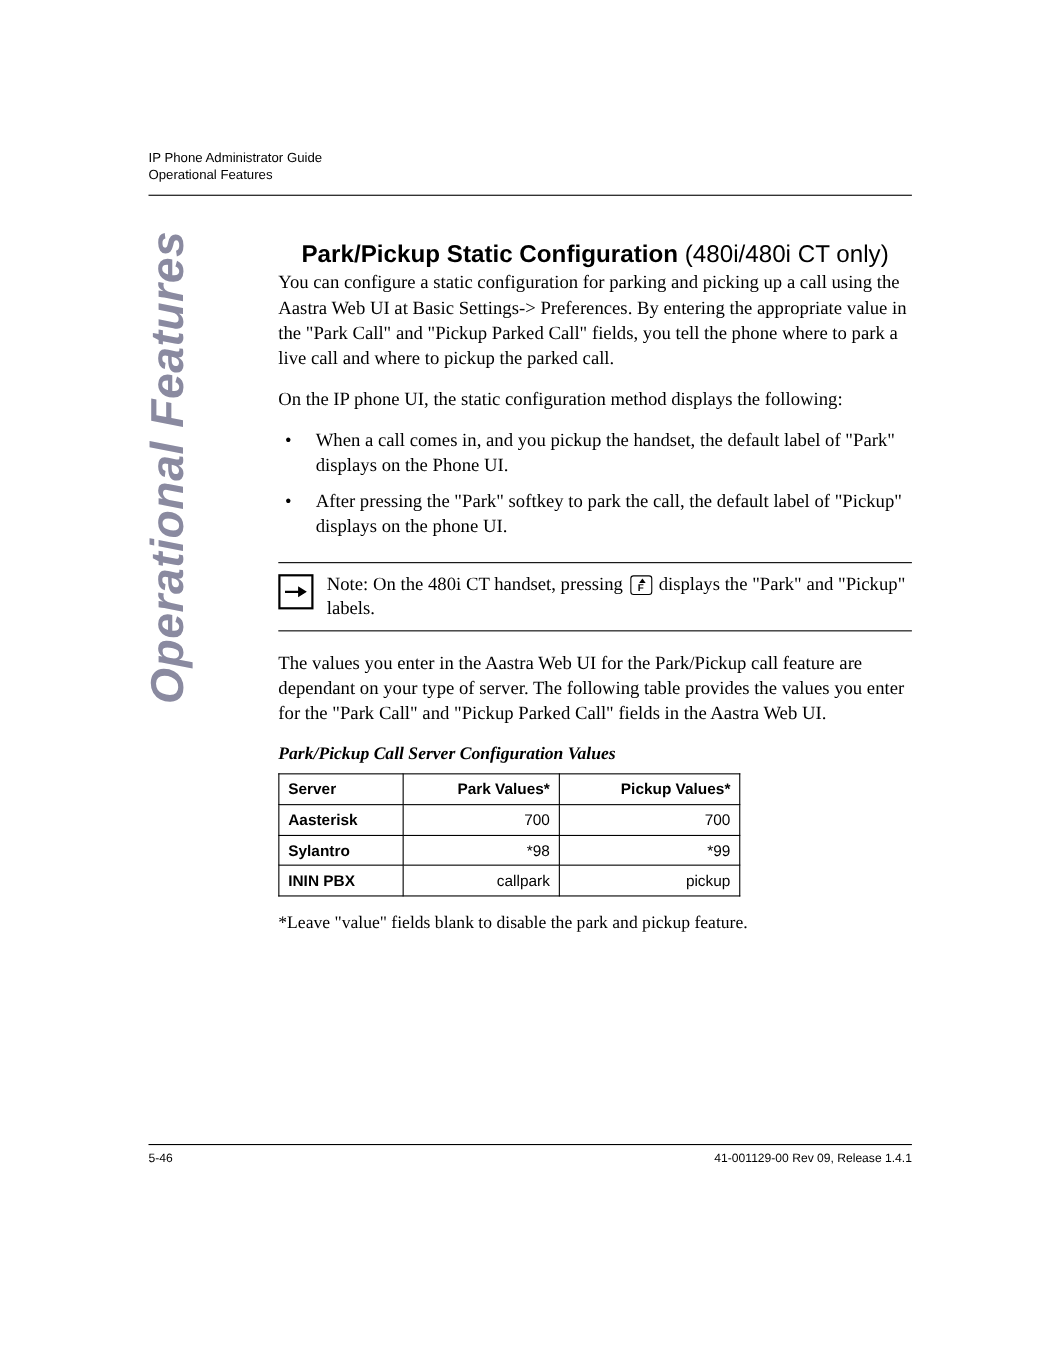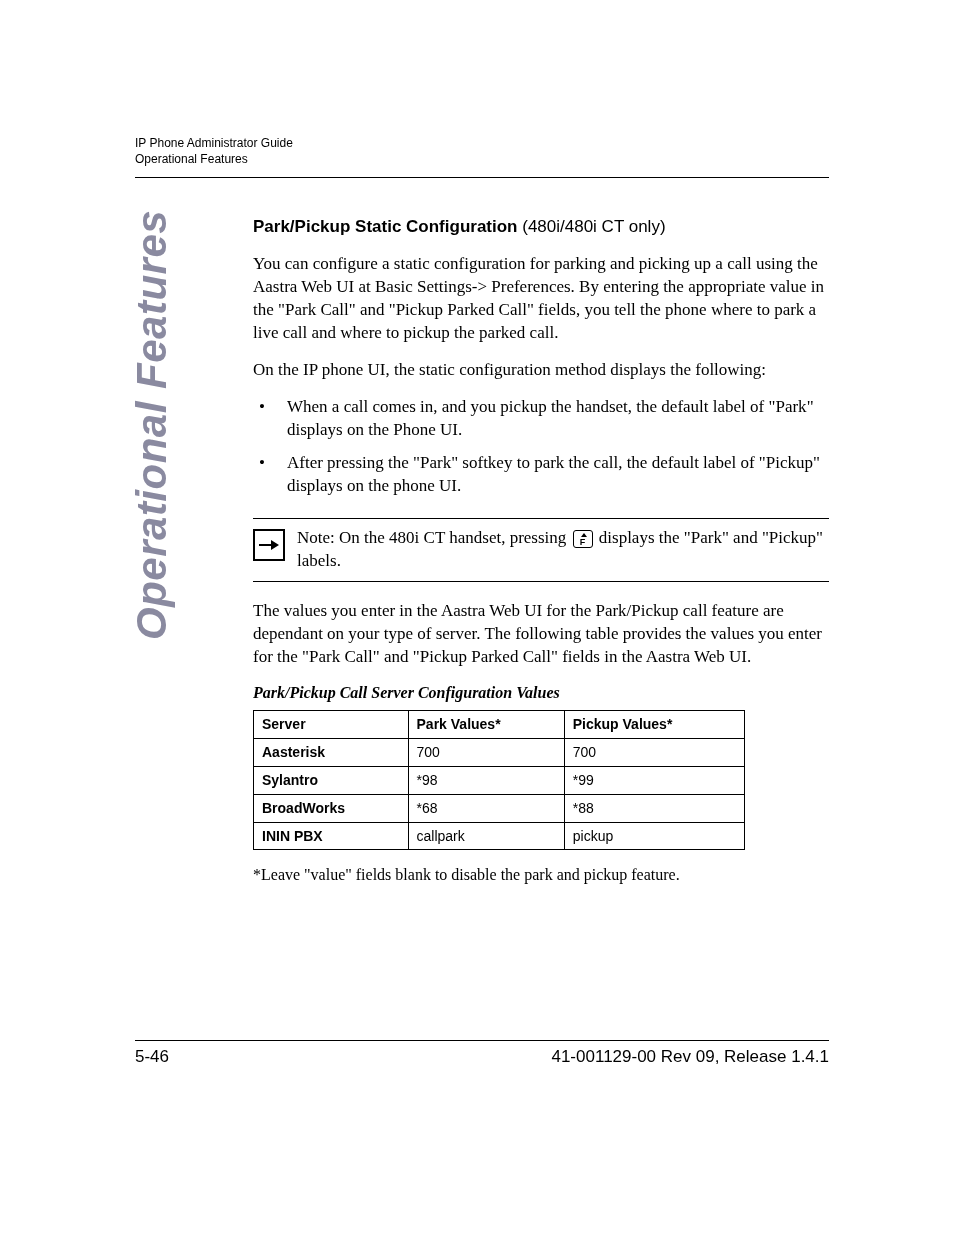--- a/index.html
+++ b/index.html
@@ -40,22 +40,22 @@
     white-space: nowrap;
   }
   .content {
     margin-left: 118px;
     font-size: 17px;
     line-height: 1.35;
   }
   .section-title {
     font-family: Arial, Helvetica, sans-serif;
     font-weight: bold;
-    font-size: 17px;
-    margin-bottom: 14px;
+    font-size: 22px;
+    text-align: center;
   }
   .section-title .suffix {
     font-weight: normal;
   }
   .para {
     margin: 0 0 14px 0;
   }
   ul.bullets {
     list-style: none;
     padding: 0;
@@ -124,53 +124,53 @@
     font-weight: bold;
   }
   .table-caption {
     font-style: italic;
     font-weight: bold;
     font-size: 16px;
     margin: 8px 0 6px 0;
   }
   table.config {
     border-collapse: collapse;
-    width: 492px;
+    width: 420px;
     font-family: Arial, Helvetica, sans-serif;
     font-size: 14px;
     margin-bottom: 14px;
   }
   table.config th, table.config td {
     border: 1px solid #000;
     padding: 4px 8px;
   }
   table.config th {
     text-align: left;
     font-weight: bold;
   }
   table.config th.center, table.config td.center {
-    text-align: left;
+    text-align: right;
   }
   table.config td.row-label {
     font-weight: bold;
     text-align: left;
   }
   .footnote {
     font-size: 16px;
     margin-top: 4px;
   }
   .footer {
     position: absolute;
     left: 135px;
     right: 125px;
     top: 1040px;
     border-top: 1px solid #000;
     padding-top: 6px;
     font-family: Arial, Helvetica, sans-serif;
-    font-size: 17px;
+    font-size: 11px;
     display: flex;
     justify-content: space-between;
   }
   b { font-weight: normal; }
 </style>
 </head>
 <body>
 
 <div class="page">
 
@@ -238,25 +238,20 @@
           <td class="row-label">Aasterisk</td>
           <td class="center">700</td>
           <td class="center">700</td>
         </tr>
         <tr>
           <td class="row-label">Sylantro</td>
           <td class="center">*98</td>
           <td class="center">*99</td>
         </tr>
         <tr>
-          <td class="row-label">BroadWorks</td>
-          <td class="center">*68</td>
-          <td class="center">*88</td>
-        </tr>
-        <tr>
           <td class="row-label">ININ PBX</td>
           <td class="center">callpark</td>
           <td class="center">pickup</td>
         </tr>
       </tbody>
     </table>
 
     <div class="footnote">
       <b>*</b><span>Leave "value" fields blank to disable the park and pickup feature.</span>
     </div>

